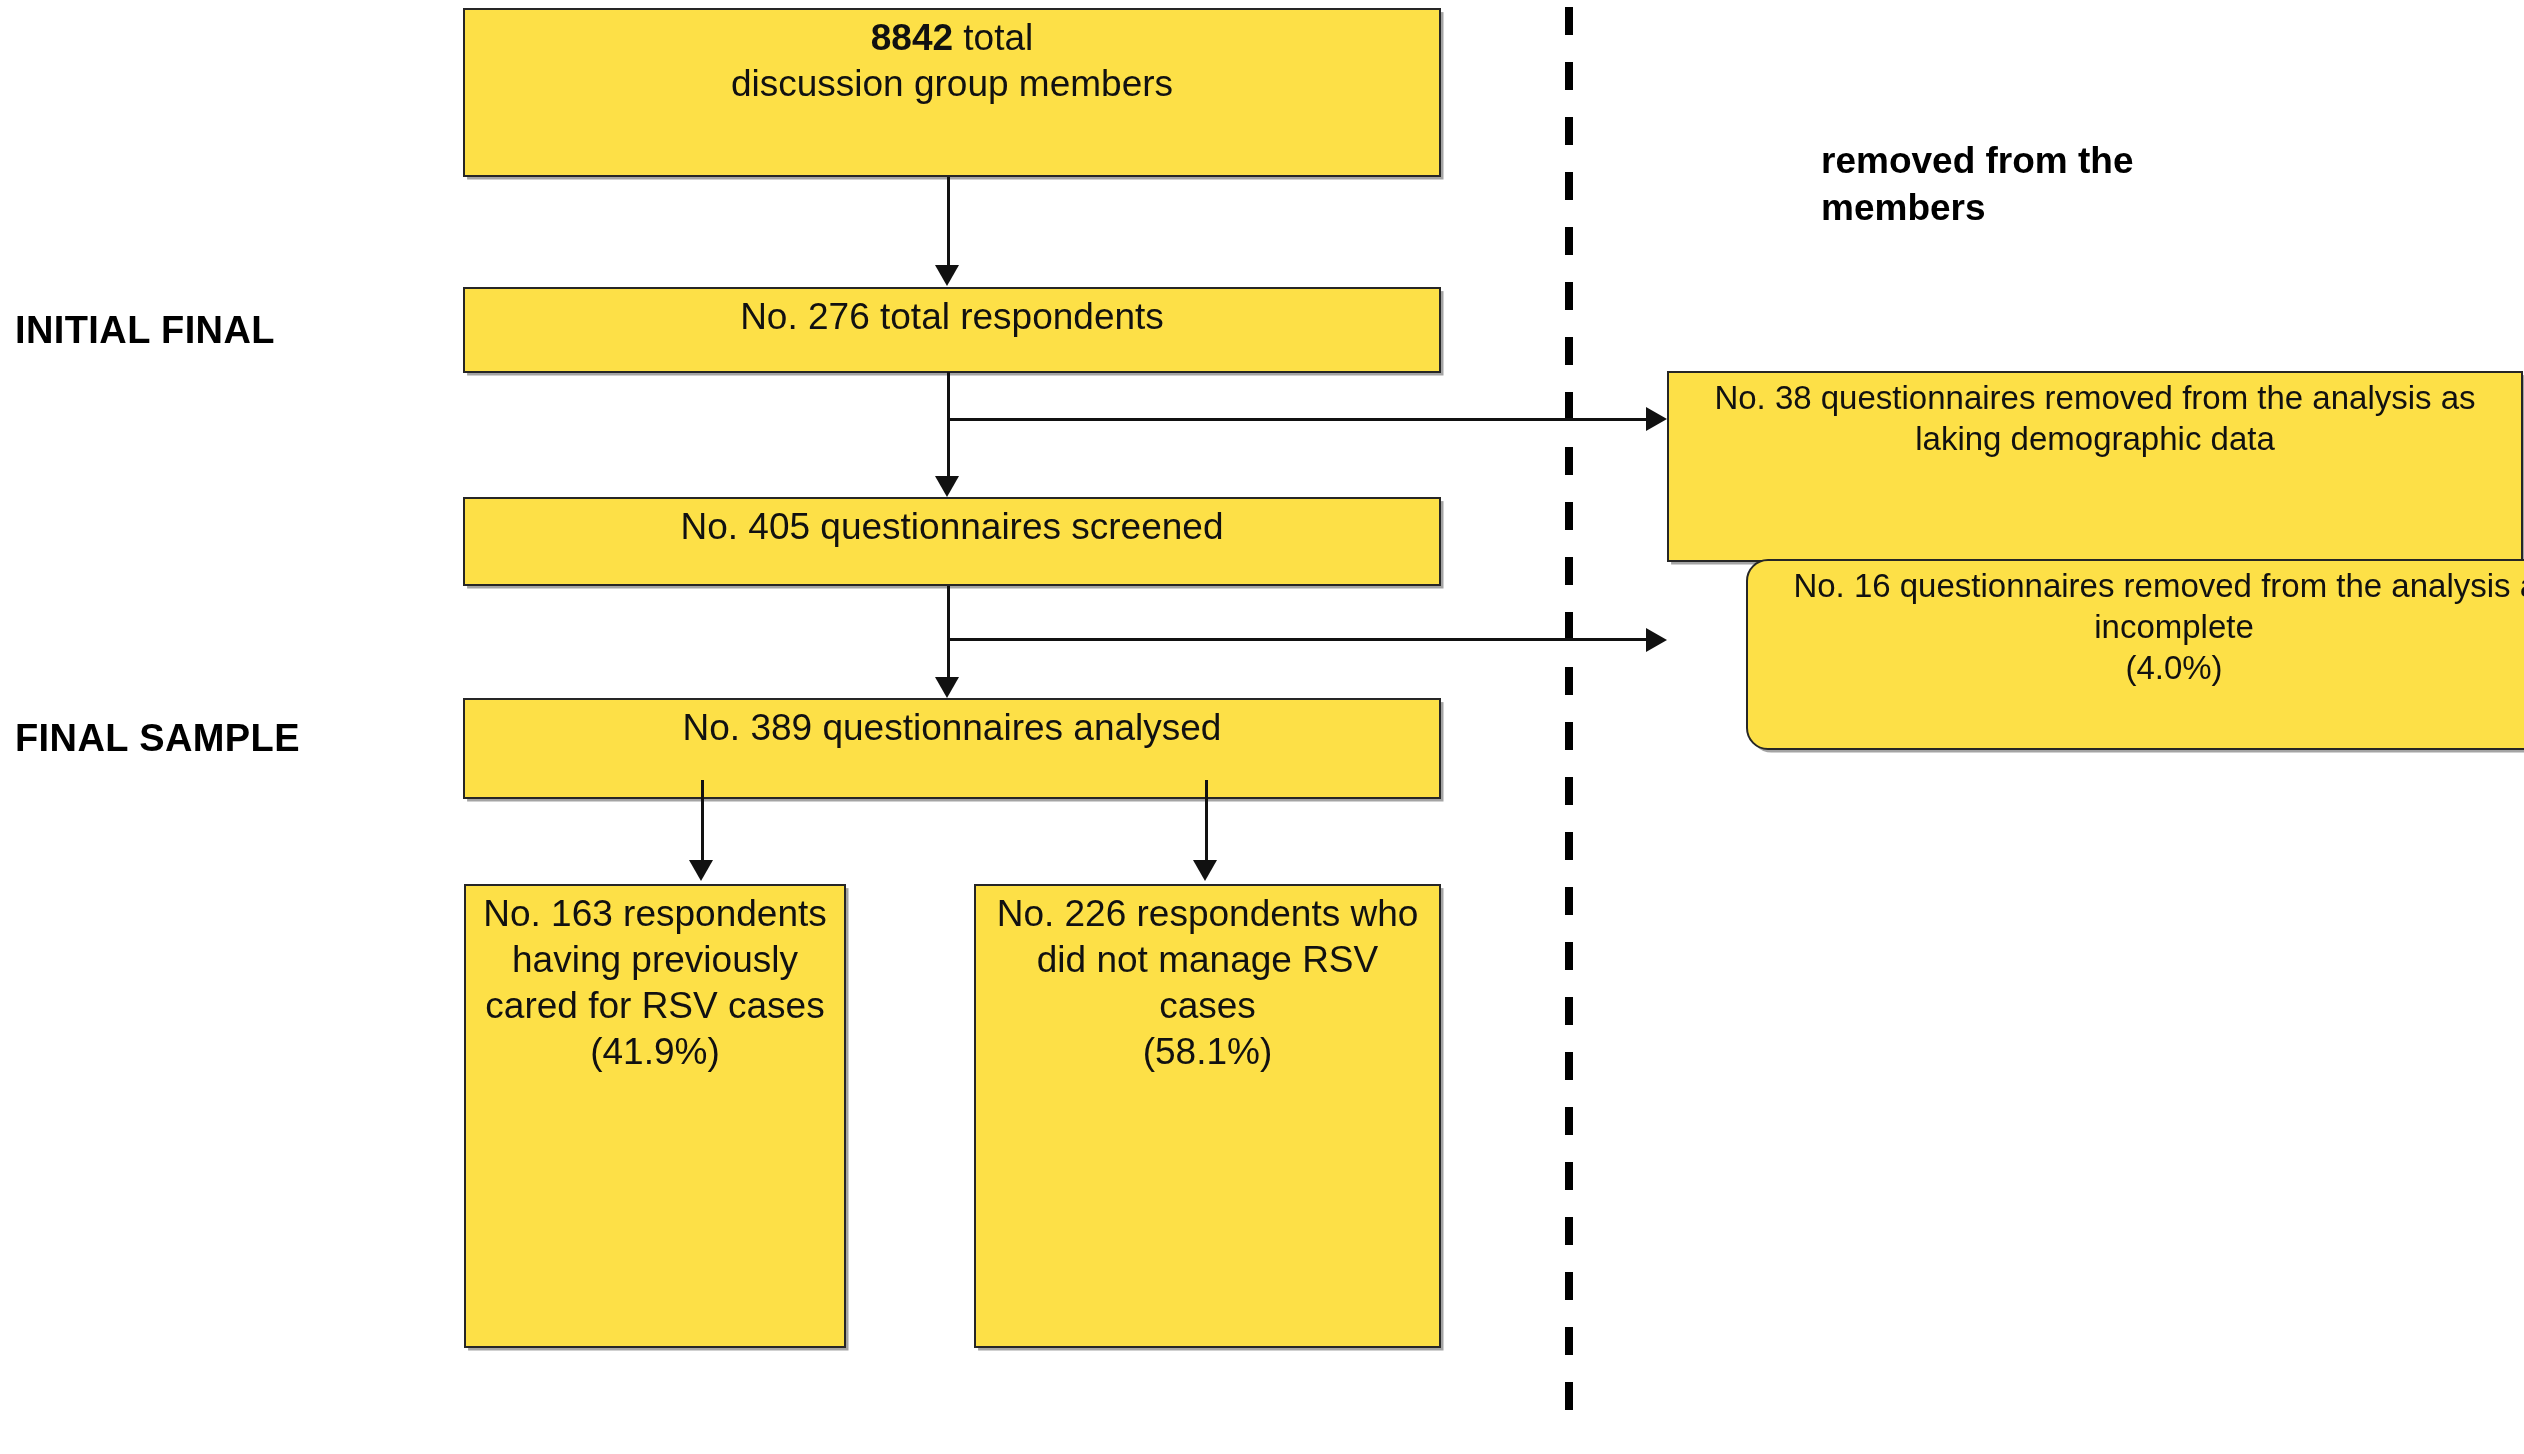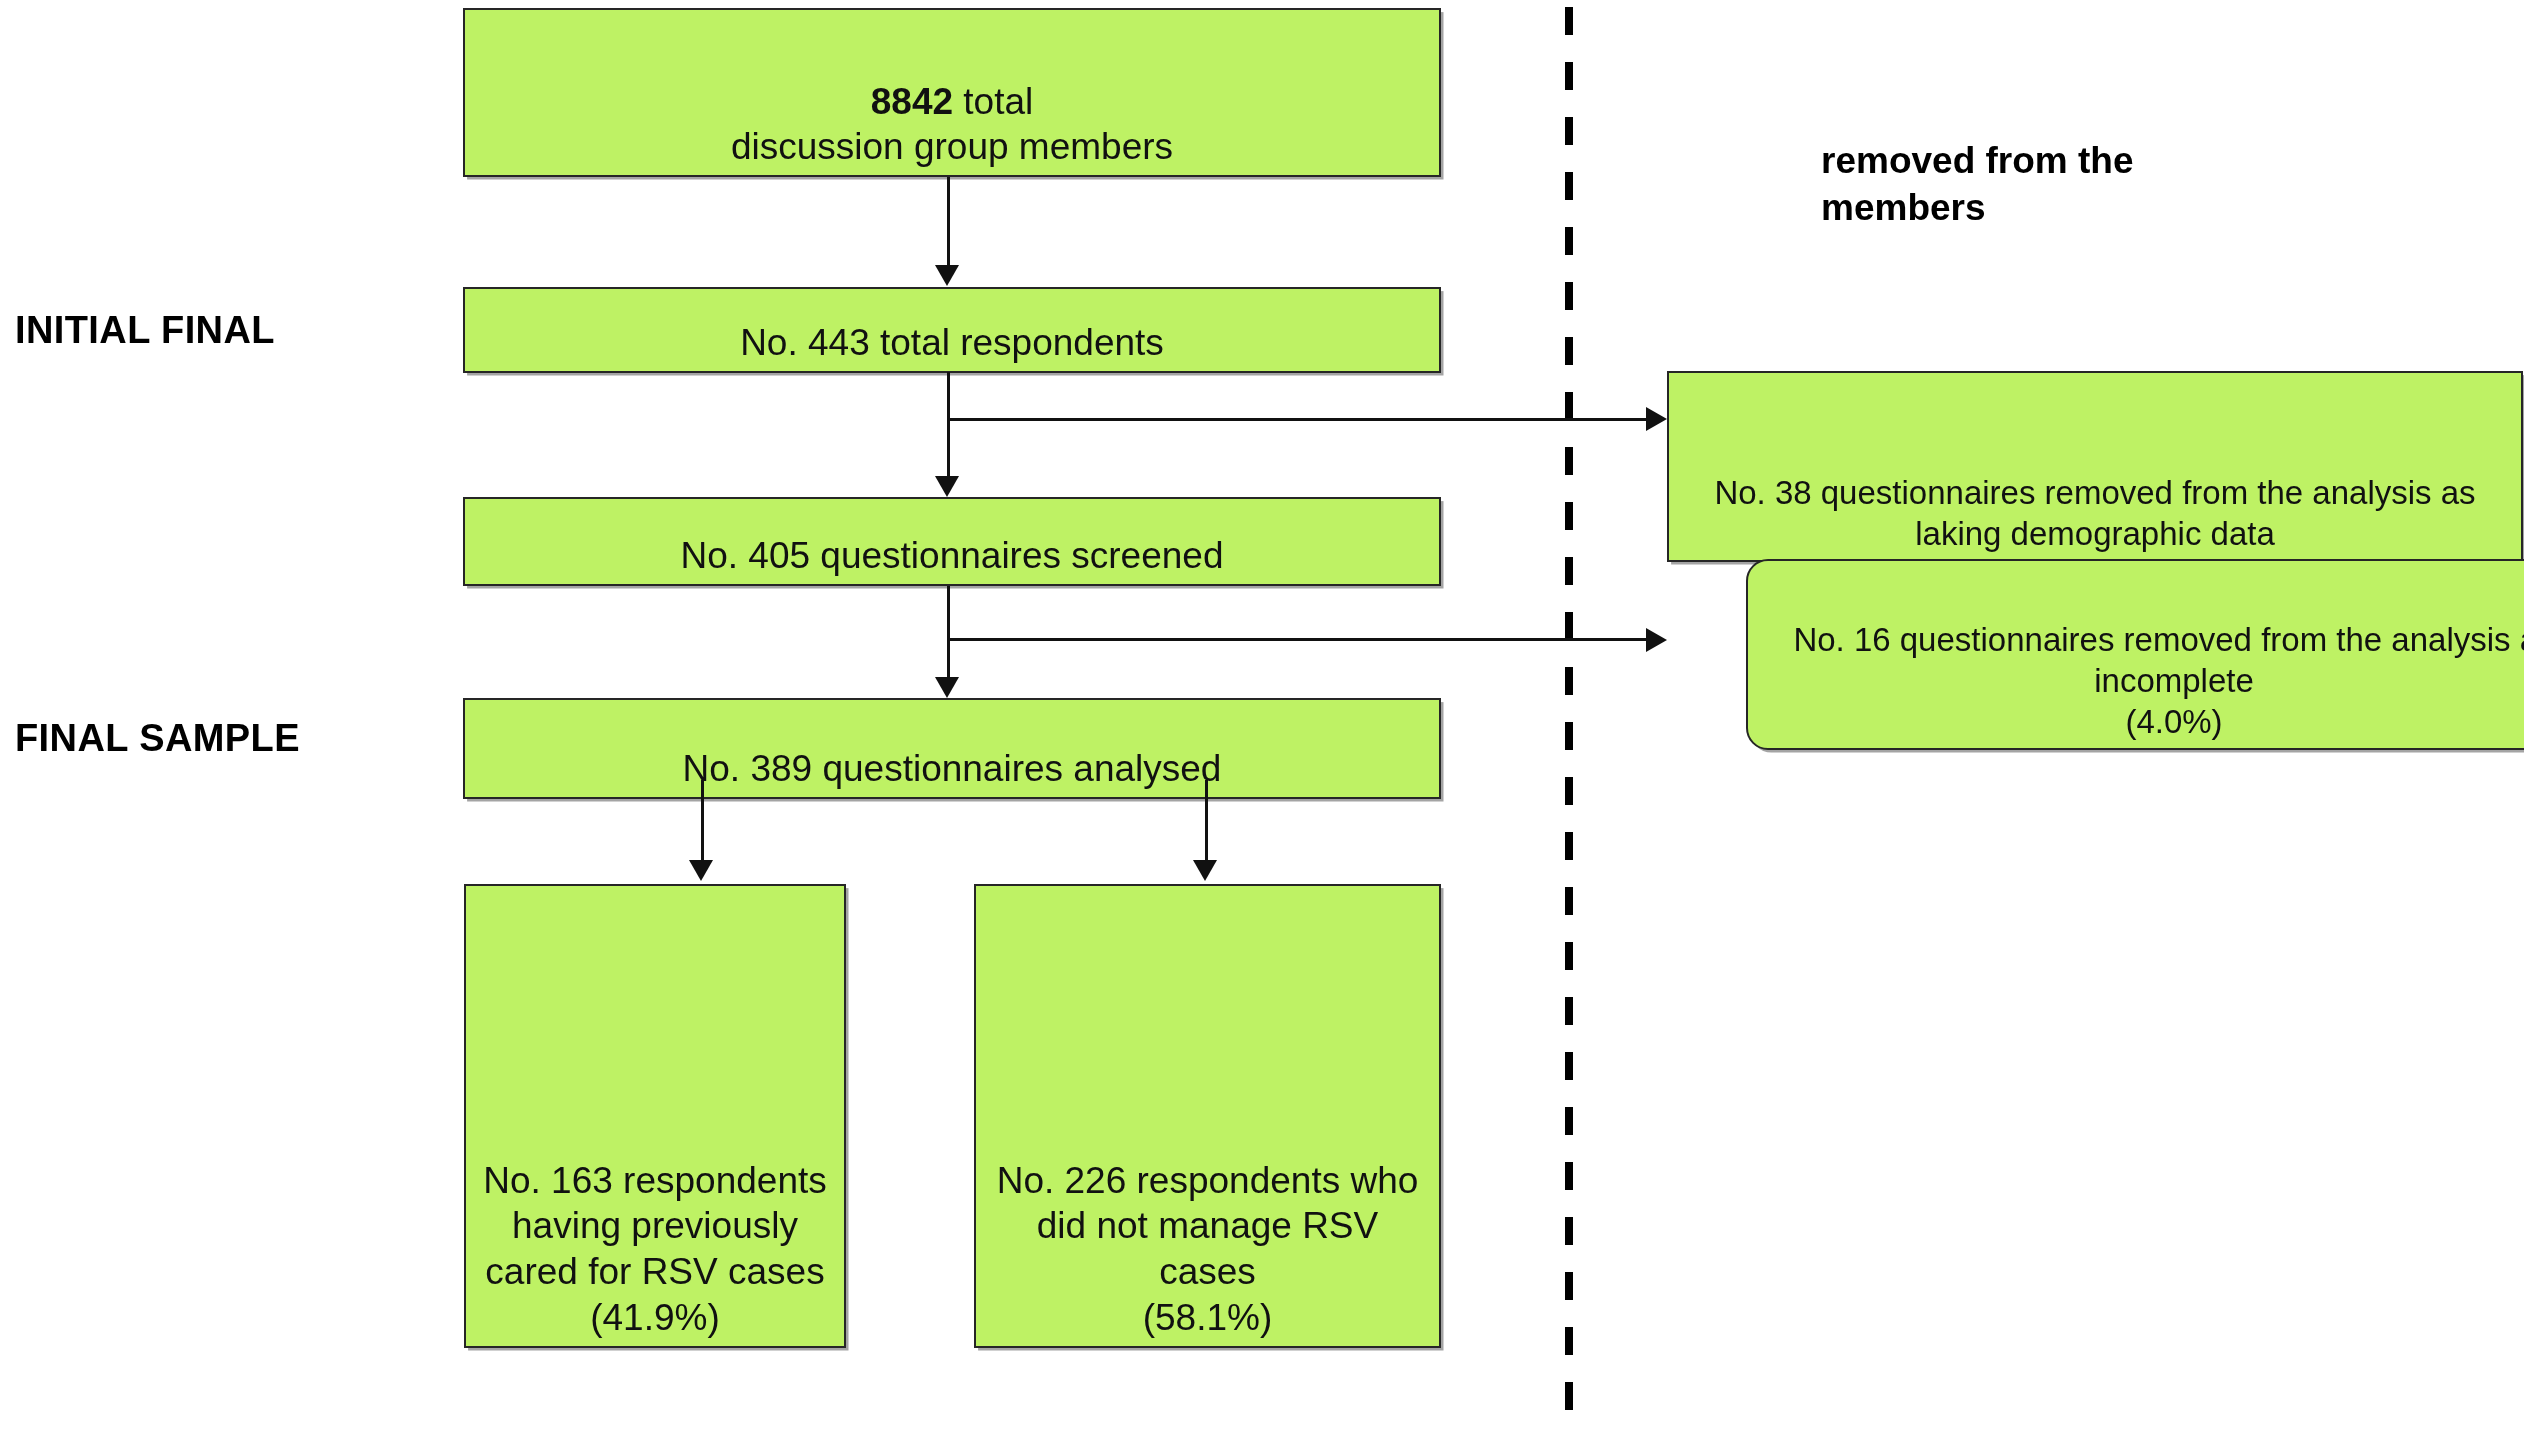--- a/index.html
+++ b/index.html
@@ -14,25 +14,25 @@
   #canvas {
     position: relative;
     width: 2525px;
     height: 1455px;
     background: #ffffff;
     overflow: hidden;
   }
   .box {
     position: absolute;
     box-sizing: border-box;
-    background: #bef264;
+    background: #fde047;
     border: 2.5px solid #262626;
     box-shadow: 3.3px 3.3px 0 -0.8px rgba(90,90,90,0.55);
     display: flex;
-    align-items: flex-end;
+    align-items: flex-start;
     justify-content: center;
     text-align: center;
     line-height: 1.24;
     font-size: 33px;
     color: #111111;
     padding: 5px 11.6px;
   }
   .box .inner { width: 100%; }
 
   
@@ -154,21 +154,21 @@
   <div class="box" id="box-total">
     <div class="inner">
       <div>
         <span class="strong">8842</span><span> total</span>
       </div>
       <div>discussion group members</div>
     </div>
   </div>
 
   <div class="box" id="box-initial">
-    <div class="inner">No. 443 total respondents</div>
+    <div class="inner">No. 276 total respondents</div>
   </div>
 
   <div class="box" id="box-screened">
     <div class="inner">No. 405 questionnaires screened</div>
   </div>
 
   <div class="box" id="box-analysed">
     <div class="inner">No. 389 questionnaires analysed</div>
   </div>
 

